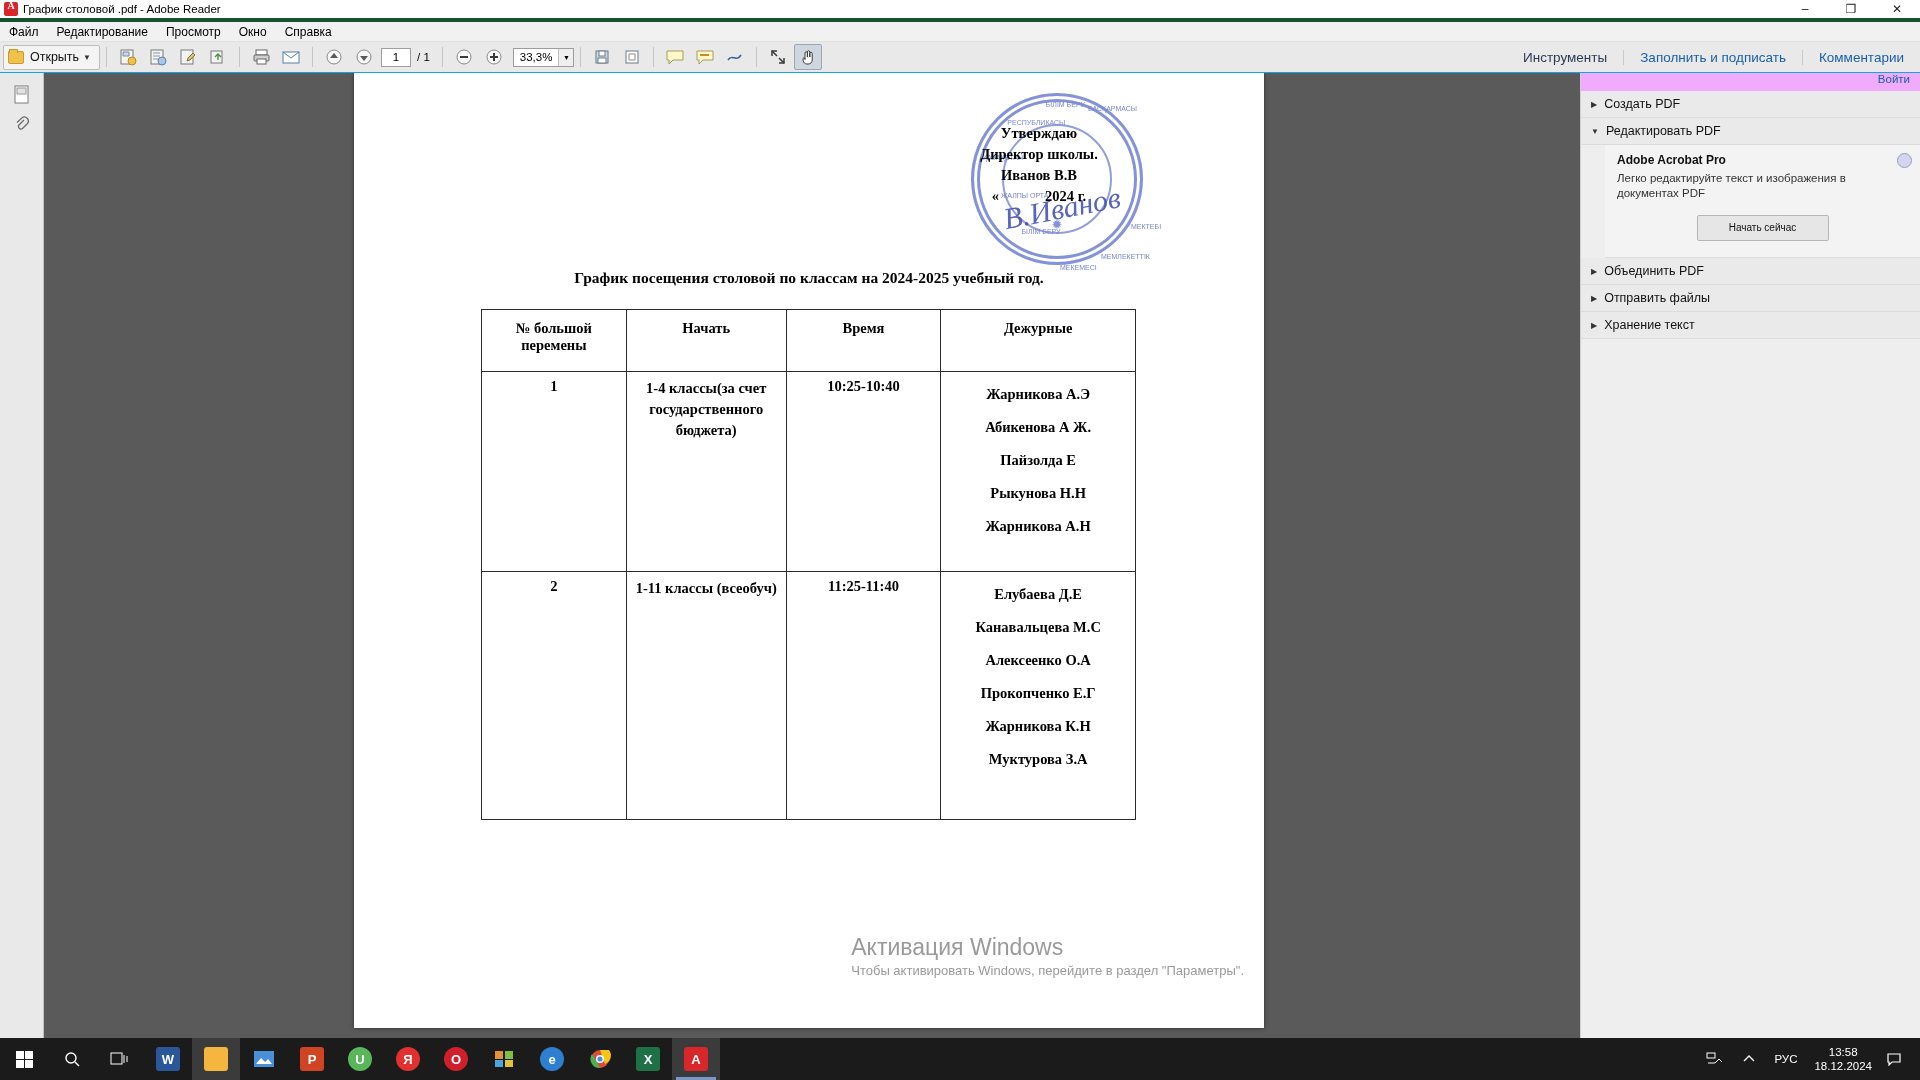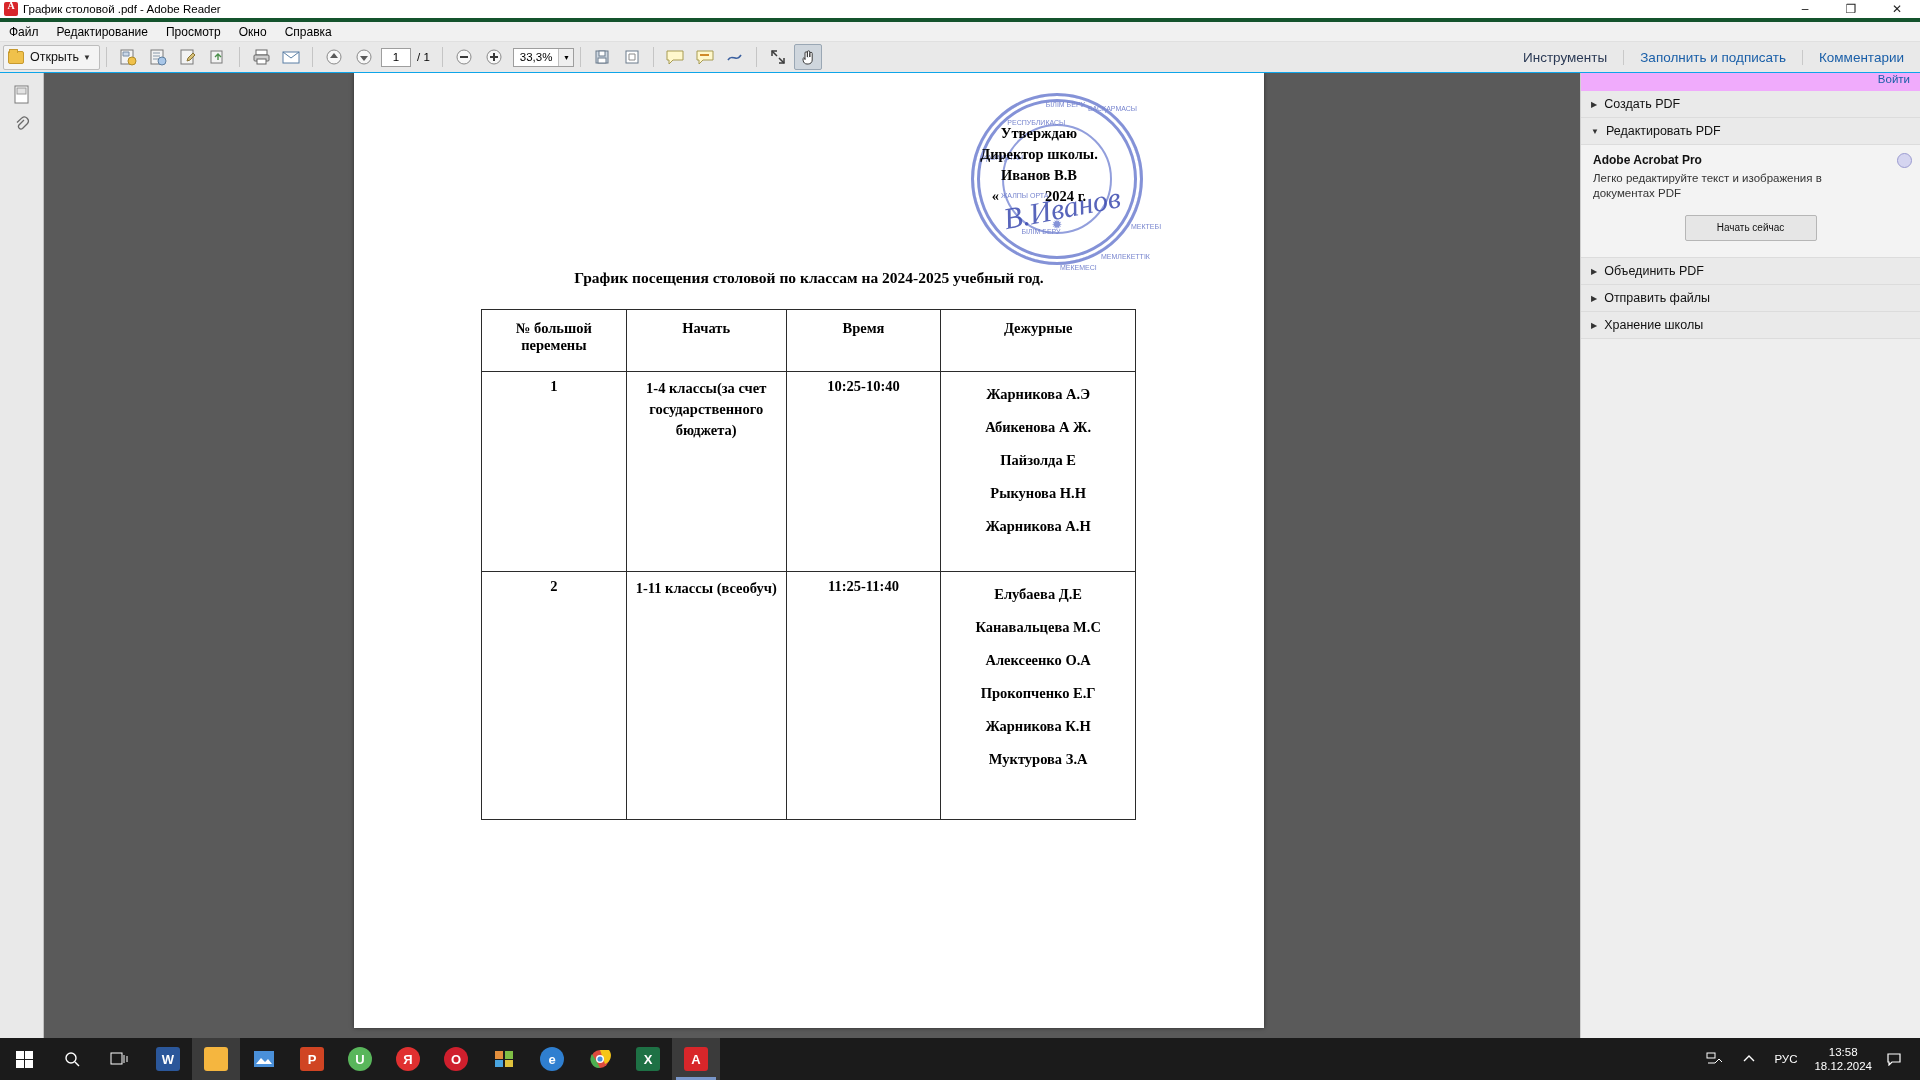--- a/index.html
+++ b/index.html
@@ -189,21 +189,21 @@
   .signin-row {
     height: 18px; background: #f0abfc; display: flex; 
     justify-content: flex-end; padding-right: 10px;
   }
   .signin-row .signin { font-size: 11.5px; color: #1a5fa8; }
   .rp-section {
     height: 27px; display: flex; align-items: center; padding-left: 10px;
     background: #eaeaea; border-bottom: 1px solid #dcdcdc; font-size: 12.5px; color: #111;
   }
   .rp-section .arrow { font-size: 8px; margin-right: 7px; color: #333; }
-  .rp-body { background: #f3f3f3; padding: 8px 12px 14px 12px; border-bottom: 1px solid #dcdcdc; position: relative; }
+  .rp-body { background: #f3f3f3; padding: 8px 12px 14px 12px; border-bottom: 1px solid #dcdcdc; position: relative; margin-left: 24px; }
   .rp-body .prod { font-size: 12px; font-weight: bold; color: #111; margin-bottom: 4px; }
   .rp-body .desc { font-size: 11.5px; color: #333; line-height: 15px; width: 250px; }
   .rp-cta {
     display: block; margin: 14px auto 2px auto; width: 132px; height: 26px;
     background: #e6e6e6; border: 1px solid #b6b6b6; border-radius: 2px;
     font-size: 10px; color: #111; text-align: center; line-height: 24px;
   }
   .acro-badge {
     position: absolute; right: 8px; top: 8px; width: 15px; height: 15px;
     border-radius: 50%; background: #d5d5f0; border: 1px solid #9b9bd0;
@@ -467,20 +467,24 @@
               <div>Канавальцева М.С</div>
               <div>Алексеенко О.А</div>
               <div>Прокопченко Е.Г</div>
               <div>Жарникова К.Н</div>
               <div>Муктурова З.А</div>
             </td>
           </tr>
         </tbody>
           </table>
 
+        <div class="watermark">
+          <div class="w1">Активация Windows</div>
+          <div class="w2">Чтобы активировать Windows, перейдите в раздел "Параметры".</div>
+        </div>
 
       </div>
     </div>
   </div>
 
   <div class="rightpanel">
     <div class="signin-row">
       <span class="signin">Войти</span>
     </div>
 
@@ -503,21 +507,21 @@
     <div class="rp-section">
       <span class="arrow">▶</span>
       <span>Объединить PDF</span>
     </div>
     <div class="rp-section">
       <span class="arrow">▶</span>
       <span>Отправить файлы</span>
     </div>
     <div class="rp-section">
       <span class="arrow">▶</span>
-      <span>Хранение школы</span>
+      <span>Хранение текст</span>
     </div>
   </div>
 </div>
 
 <div class="taskbar">
   <div class="tb-start">
     <span class="win-logo">
         <i></i>
         <i></i>
         <i></i>

